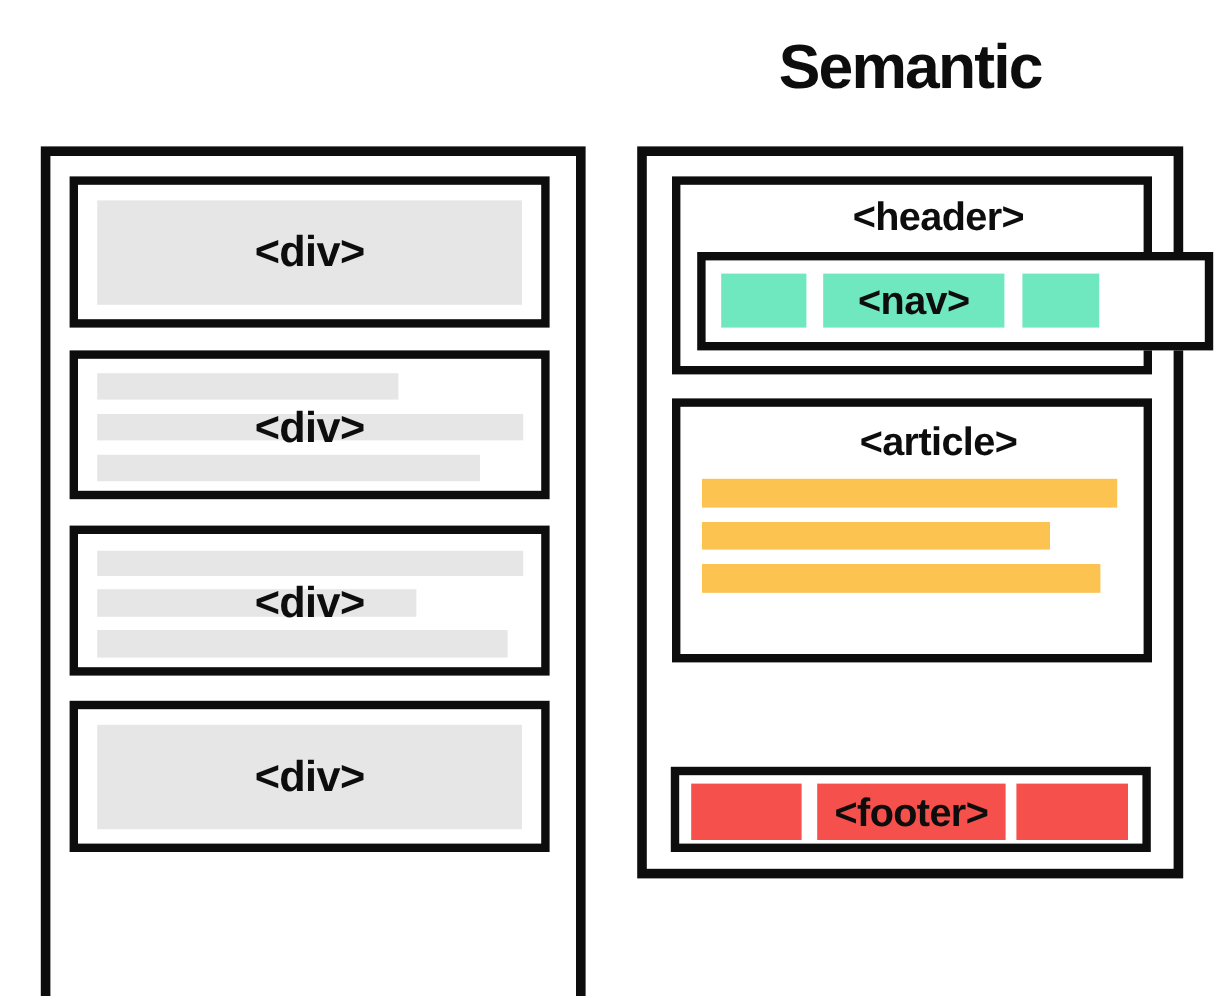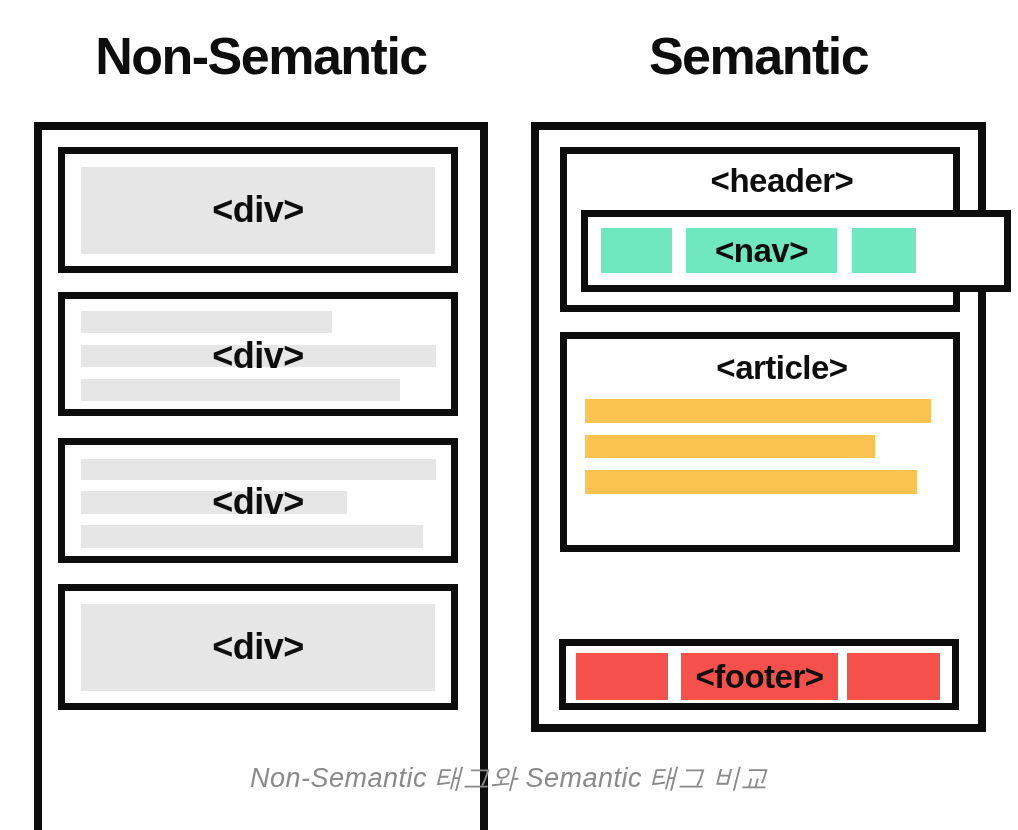--- a/index.html
+++ b/index.html
@@ -142,21 +142,20 @@
     font-style: italic;
     color: var(--caption-gray);
     letter-spacing: 0.5px;
   }
 </style>
 </head>
 <body>
 
 <div class="canvas">
 
-  <div class="title left">Non-Semantic</div>
   <div class="title right">Semantic</div>
 
   <div class="outer left">
 
     <div class="ibox box1">
       <div class="fill-gray"></div>
       <div class="overlay-label">
         <span class="lbl big">&lt;div&gt;</span>
       </div>
     </div>
@@ -215,15 +214,14 @@
     <div class="ibox footer-box">
       <div class="chip red r1"></div>
       <div class="chip red r2">
         <span class="lbl med">&lt;footer&gt;</span>
       </div>
       <div class="chip red r3"></div>
     </div>
 
   </div>
 
-  <div class="caption">Non-Semantic 태그와 Semantic 태그 비교</div>
 
 </div>
 
 </body></html>

